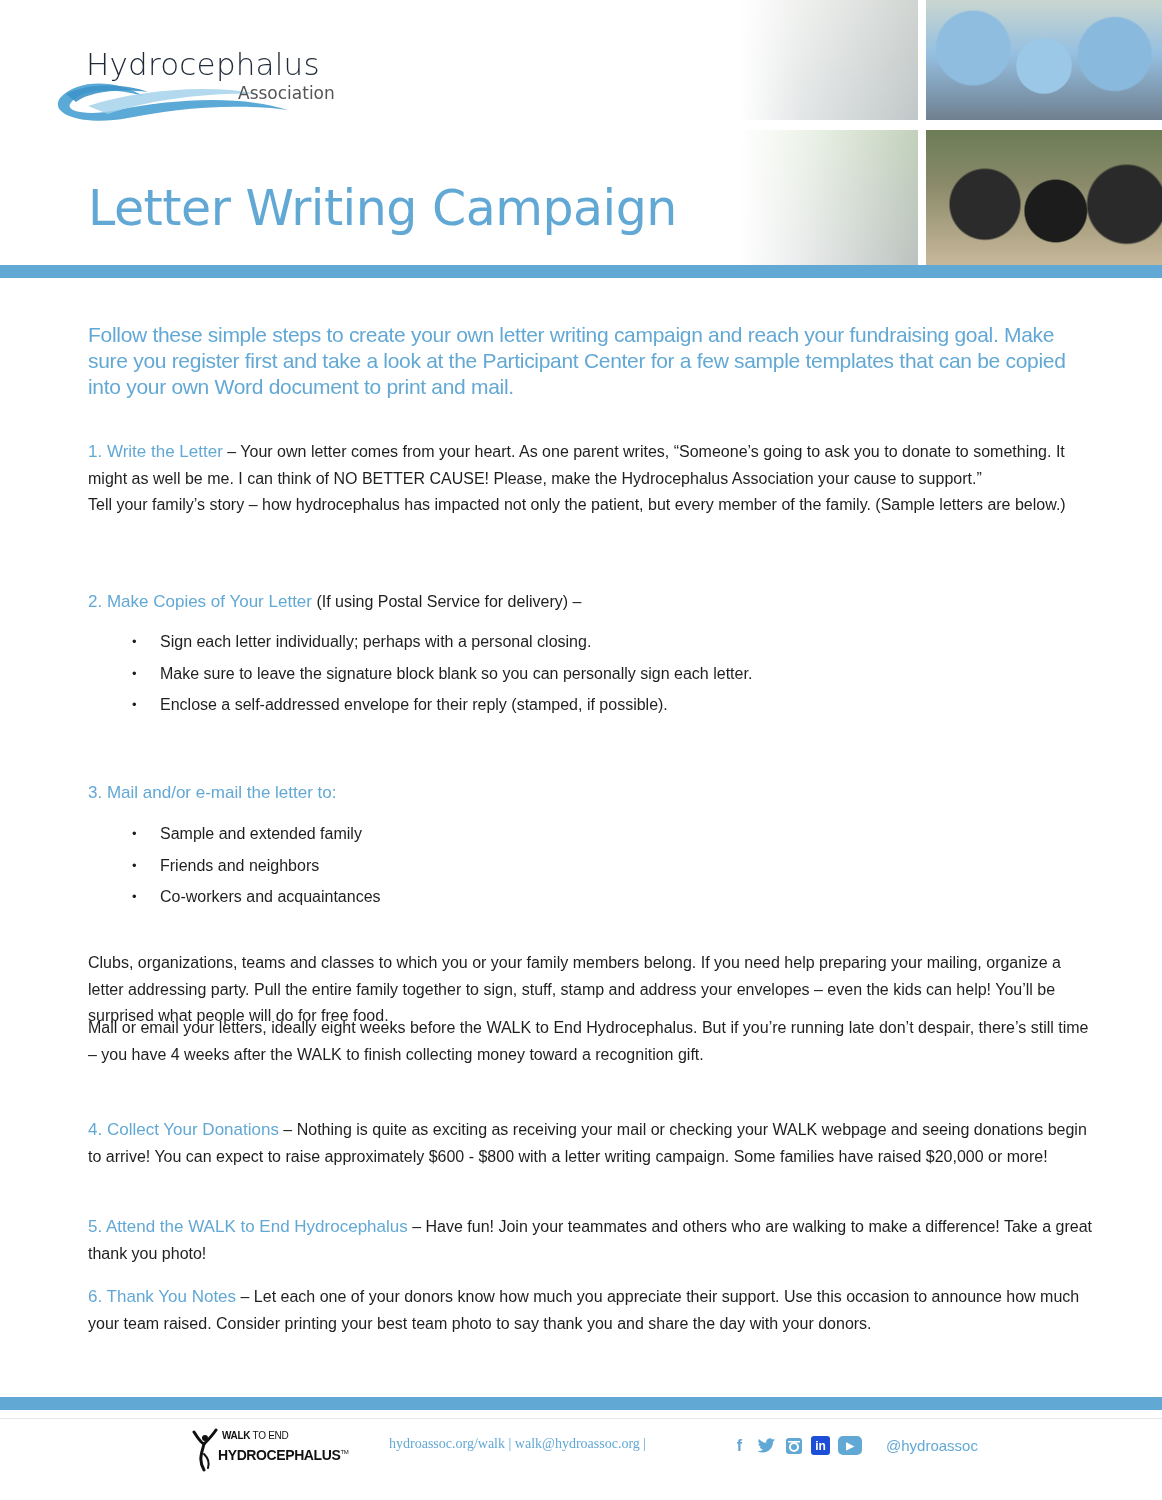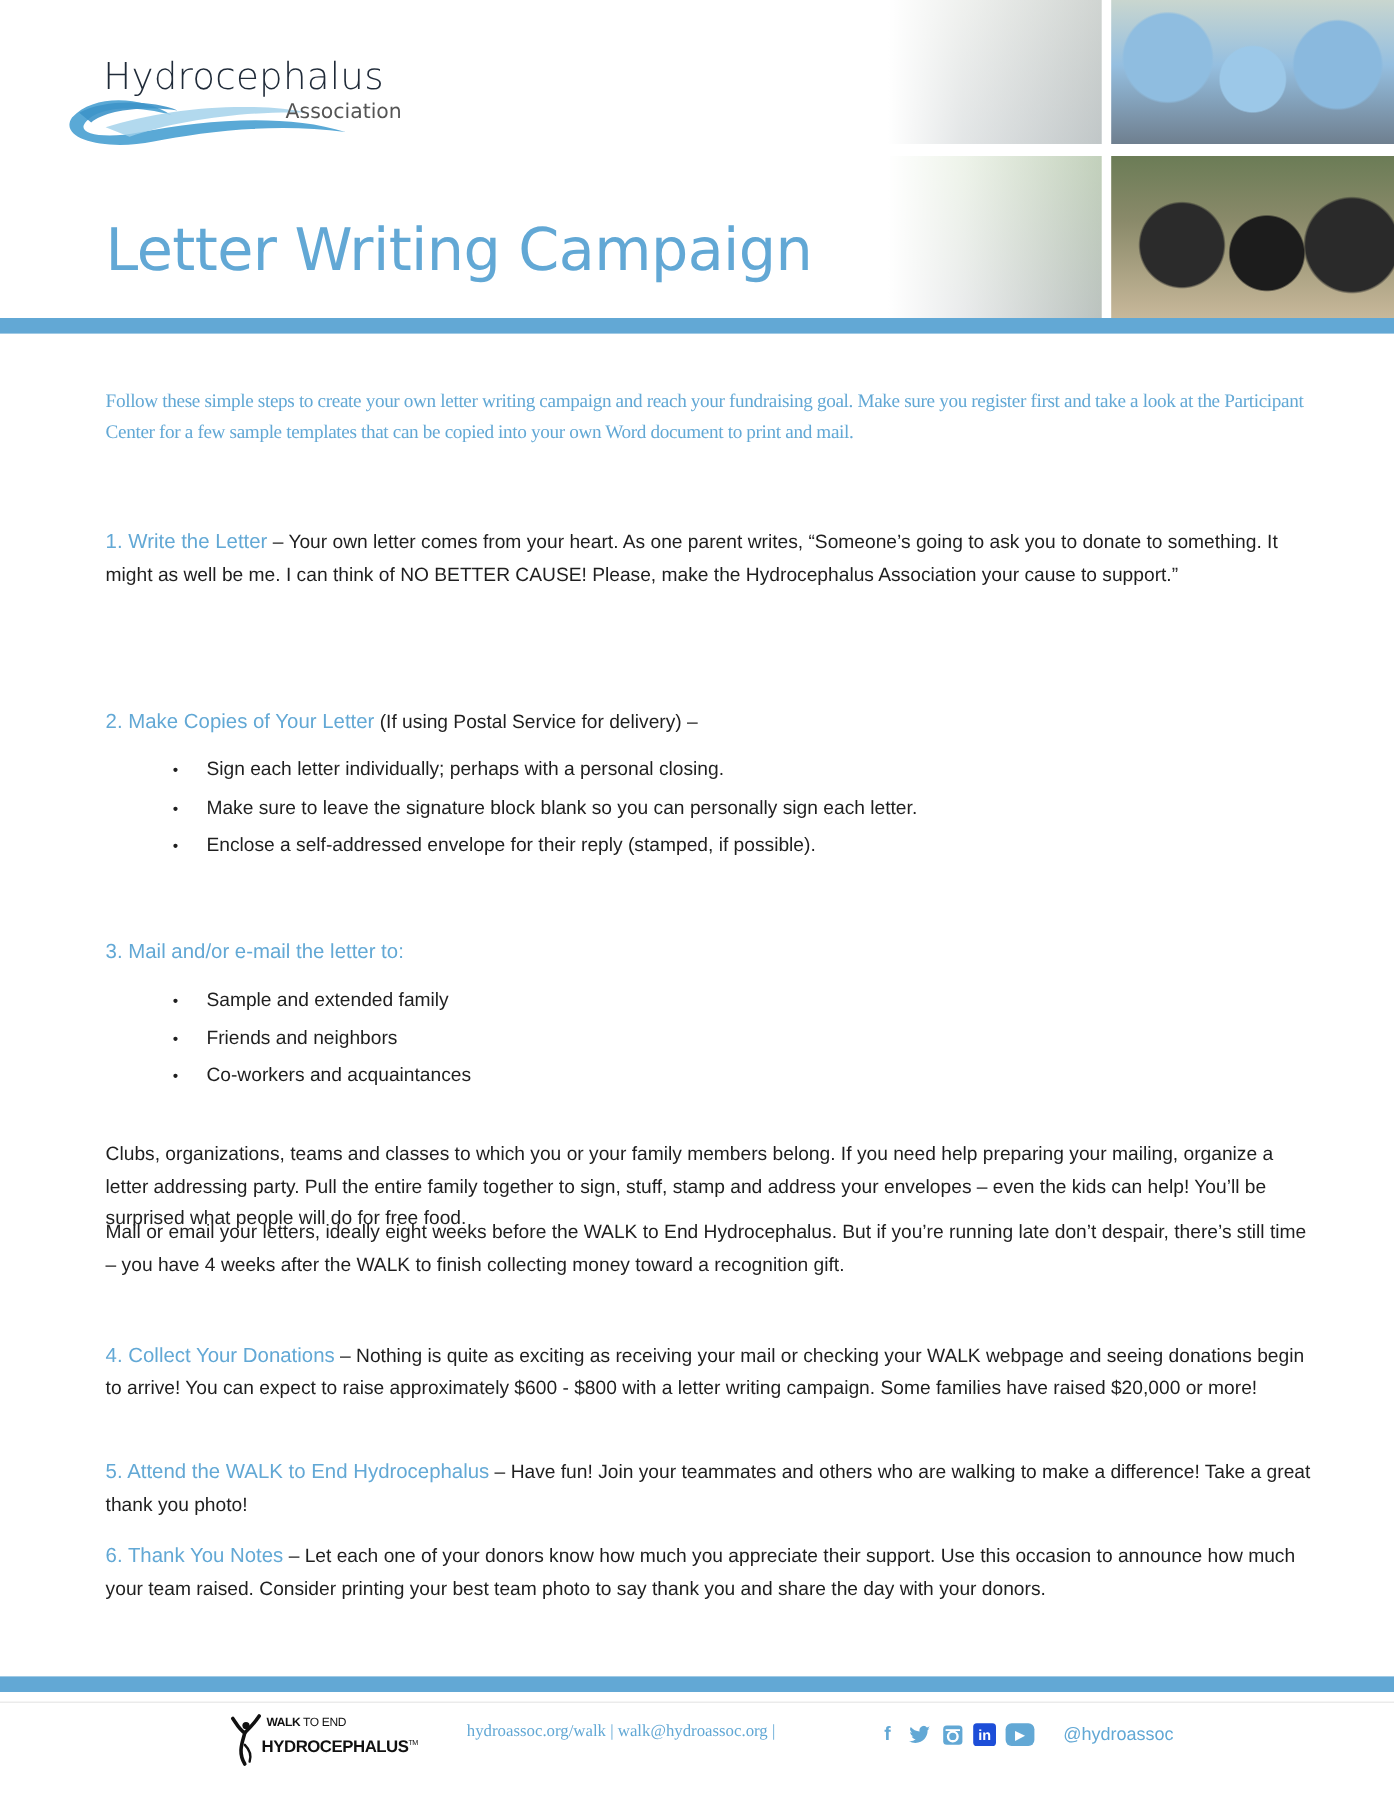--- a/index.html
+++ b/index.html
@@ -39,31 +39,31 @@
   .p4 { left: 186px; top: 130px; width: 236px; height: 135px;
         background: radial-gradient(circle at 25% 55%, #2b2b2b 0 18%, transparent 19%),
                     radial-gradient(circle at 55% 60%, #1c1c1c 0 20%, transparent 21%),
                     radial-gradient(circle at 85% 55%, #2a2a2a 0 18%, transparent 19%),
                     linear-gradient(180deg, #6b7c56 0%, #8a8a6a 40%, #c8b89a 100%); }
 
   .top-bar { position: absolute; left: 0; top: 265px; width: 1162px; height: 13px; background: #62a8d5; }
 
   .intro {
     position: absolute; left: 88px; top: 322px; width: 1000px;
-    font-size: 16px; line-height: 26px; color: #62a8d5;
-    font-family: Liberation Serif, serif; letter-spacing: -0.3px;
+    font-size: 21px; line-height: 26px; color: #62a8d5;
+    font-family: Liberation Sans, sans-serif; letter-spacing: -0.3px;
   }
 
   .body-text {
     position: absolute; left: 88px; width: 1010px;
     font-size: 16px; line-height: 26.5px; color: #1f1f1f;
     font-family: "Liberation Sans", sans-serif;
   }
   .hd { color: #62a8d5; font-size: 17px; }
-  .bullets { position: absolute; left: 144px; font-size: 16px; color: #1f1f1f; }
+  .bullets { position: absolute; left: 132px; font-size: 16px; color: #1f1f1f; }
   .bullet { height: 31.5px; line-height: 31.5px; position: relative; padding-left: 28px; }
   .bullet::before { content: "•"; position: absolute; left: 0; font-size: 13px; }
 
   .footer-bar { position: absolute; left: 0; top: 1397px; width: 1162px; height: 13px; background: #62a8d5; }
   .footer-line { position: absolute; left: 0; top: 1418px; width: 1162px; height: 1px; background: #e6e6e6; }
 
   .walk-logo { position: absolute; left: 190px; top: 1428px; width: 180px; height: 44px; }
   .walk-l1 { position: absolute; left: 32px; top: 2px; font-size: 10px; color: #111; font-weight: bold; letter-spacing: -0.3px; }
   .walk-l1 .thin { font-weight: normal; }
   .walk-l2 { position: absolute; left: 28px; top: 19px; font-size: 14px; color: #111; font-weight: bold; letter-spacing: -0.4px; }
@@ -100,20 +100,21 @@
 </div>
 
 <h1 class="title" style="margin:0;">Letter Writing Campaign</h1>
 
 <div class="top-bar"></div>
 
 <p class="intro" style="margin:0;">Follow these simple steps to create your own letter writing campaign and reach your fundraising goal. Make sure you register first and take a look at the Participant Center for a few sample templates that can be copied into your own Word document to print and mail.</p>
 
 <div class="body-text" style="top:439px;">
   <span class="hd">1. Write the Letter</span><span> – Your own letter comes from your heart. As one parent writes, “Someone’s going to ask you to donate to something. It might as well be me. I can think of NO BETTER CAUSE! Please, make the Hydrocephalus Association your cause to support.”</span><br>
+  <span>Tell your family’s story – how hydrocephalus has impacted not only the patient, but every member of the family. (Sample letters are below.)</span>
 </div>
 
 <div class="body-text" style="top:589px;">
   <span class="hd">2. Make Copies of Your Letter</span><span> (If using Postal Service for delivery)  –</span>
 </div>
 <div class="bullets" style="top:626px;">
   <div class="bullet">Sign each letter individually; perhaps with a personal closing.</div>
   <div class="bullet">Make sure to leave the signature block blank so you can personally sign each letter.</div>
   <div class="bullet">Enclose a self-addressed envelope for their reply (stamped, if possible).</div>
 </div>

